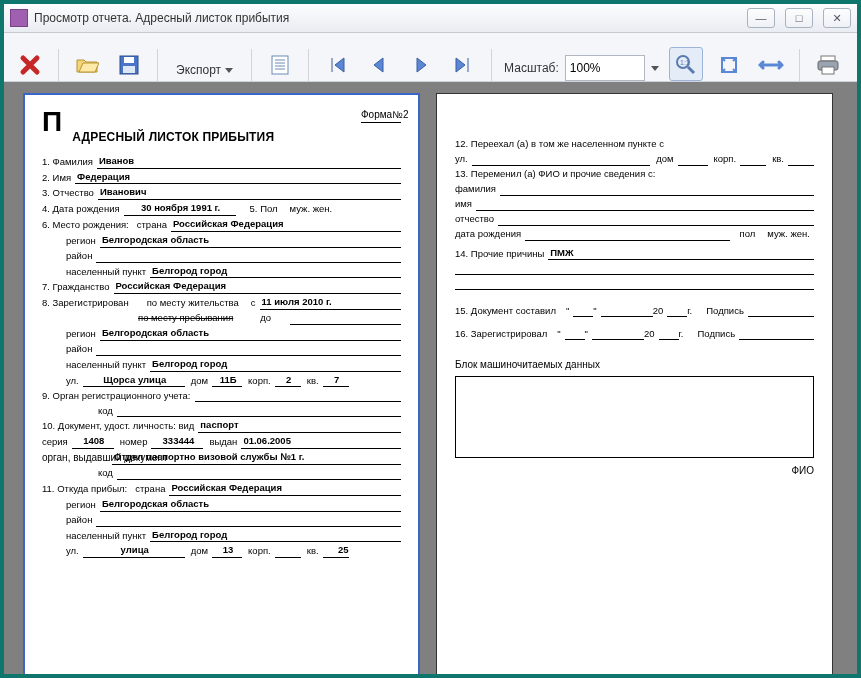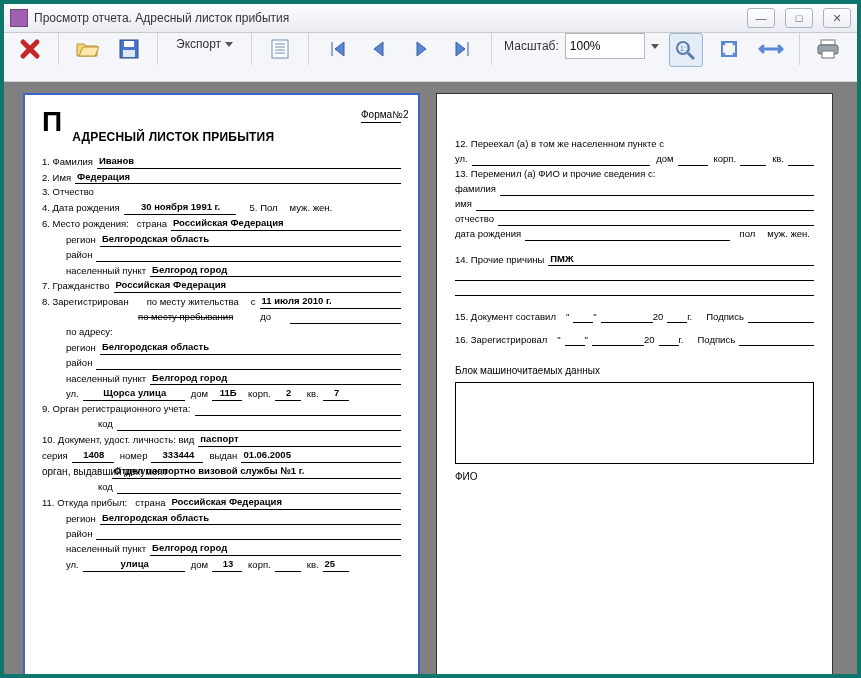--- a/index.html
+++ b/index.html
@@ -1,21 +1,21 @@
 <!DOCTYPE html>
 <html><head>
 <meta charset="utf-8">
 <style>
 html,body{margin:0;padding:0;font-family:"Segoe UI",Tahoma,sans-serif;font-size:12px;background:#fff;}
 .window{width:861px;height:678px;border:4px solid #0f766e;background:#f0f0f0;display:flex;flex-direction:column;box-sizing:border-box;}
 .titlebar{height:28px;background:linear-gradient(#fdfdfe,#e9ecf2);border-bottom:1px solid #c9c9c9;display:flex;align-items:center;padding:0 6px;gap:6px;}
 .titlebar .app-icon{width:16px;height:16px;background:#a060b0;border:1px solid #7a4088;}
 .titlebar .title{flex:1;color:#333;font-size:12px;}
 .titlebar .winbtn{width:26px;height:18px;border:1px solid #aab2c0;border-radius:3px;background:linear-gradient(#fdfdfe,#eef1f6);margin-left:4px;display:flex;align-items:center;justify-content:center;color:#556;font-size:11px;cursor:pointer;}
-.toolbar{height:48px;background:#f4f6f9;border-bottom:1px solid #cfd4dc;display:flex;align-items:flex-start;padding:0 10px;gap:10px;}
+.toolbar{height:48px;background:#f4f6f9;border-bottom:1px solid #cfd4dc;display:flex;align-items:flex-end;padding:0 10px;gap:10px;}
 .tbtn{width:32px;height:32px;display:flex;align-items:center;justify-content:center;border-radius:3px;cursor:pointer;}
 .sep{width:1px;height:32px;background:#d0d4dc;margin:0 2px;}
 .export{display:flex;align-items:center;gap:4px;color:#333;cursor:pointer;padding:4px 6px;border-radius:3px;}
 .caret{width:0;height:0;border-left:4px solid transparent;border-right:4px solid transparent;border-top:5px solid #555;}
 .zoom-group{display:flex;align-items:center;gap:6px;}
 .zoom-label{color:#333;}
 .zoom-select{width:70px;height:22px;border:1px solid #b0b7c3;background:#fff;padding:1px 4px;font-size:12px;}
 .workspace{flex:1;background:#808080;padding:12px 20px;display:flex;gap:18px;overflow:hidden;}
 .page{background:#fff;width:395px;height:590px;box-shadow:0 0 0 1px #333;position:relative;font-family:Arial,sans-serif;font-size:9.5px;color:#000;padding:14px 18px 14px 18px;box-sizing:border-box;line-height:1.35;}
 .page.first{outline:2px solid #3a66c8;outline-offset:-1px;}
@@ -151,20 +151,21 @@
       <div class="row">
           <span class="lbl">1. Фамилия</span>
           <span class="fill bold">Иванов</span>
         </div>
       <div class="row">
           <span class="lbl">2. Имя</span>
           <span class="fill bold">Федерация</span>
         </div>
       <div class="row">
           <span class="lbl">3. Отчество</span>
+          <span class="fill bold">Иванович</span>
         </div>
       <div class="row">
         <span class="lbl">4. Дата рождения</span>
         <span class="fillb bold" style="width:110px;">30 ноября 1991 г.</span>
         <span class="lbl" style="margin-left:14px;">5. Пол</span>
         <span class="lbl" style="margin-left:8px;">муж.   жен.</span>
       </div>
       <div class="row">
           <span class="lbl">6. Место рождения:</span>
         <span class="lbl" style="margin-left:4px;">страна</span>
@@ -189,23 +190,20 @@
       <div class="row">
           <span class="lbl">8. Зарегистрирован</span>
         <span class="lbl" style="margin-left:14px;">по месту жительства</span>
         <span class="lbl" style="margin-left:8px;">с</span>
         <span class="fill bold">11 июля 2010 г.</span>
         </div>
       <div class="row" style="margin-left:96px;gap:15px;">
           <span class="lbl strike">по месту пребывания</span>
         <span class="lbl" style="margin-left:8px;">до</span>
         <span class="fill"></span>
-        </div>
-      <div class="row sub">
-          <span class="lbl">по адресу:</span>
         </div>
       <div class="row sub">
           <span class="lbl">регион</span>
           <span class="fill bold">Белгородская область</span>
         </div>
       <div class="row sub">
           <span class="lbl">район</span>
           <span class="fill"></span>
         </div>
       <div class="row sub">
@@ -268,21 +266,21 @@
           <span class="fill bold">Белгород город</span>
         </div>
       <div class="row sub">
         <span class="lbl">ул.</span>
         <span class="fillb bold" style="width:100px;">улица</span>
         <span class="lbl" style="margin-left:6px;">дом</span>
         <span class="fillb bold" style="width:28px;text-align:center;">13</span>
         <span class="lbl" style="margin-left:6px;">корп.</span>
         <span class="fillb" style="width:24px;"></span>
         <span class="lbl" style="margin-left:6px;">кв.</span>
-        <span class="fillb bold" style="width:24px;text-align:left;">25</span>
+        <span class="fillb bold" style="width:24px;text-align:right;">25</span>
       </div>
     </div>
 
     <div class="page">
       <div class="row" style="margin-top:30px;">
           <span class="lbl">12. Переехал (а) в том же населенном пункте с</span>
         </div>
       <div class="row">
         <span class="lbl">ул.</span>
           <span class="fill"></span>
@@ -307,21 +305,21 @@
       <div class="row">
           <span class="lbl">отчество</span>
           <span class="fill"></span>
         </div>
       <div class="row">
         <span class="lbl">дата рождения</span>
           <span class="fill"></span>
         <span class="lbl" style="margin-left:10px;">пол</span>
         <span class="lbl" style="margin-left:8px;">муж.   жен.</span>
       </div>
-      <div class="row" style="margin-top:12px;">
+      <div class="row" style="margin-top:6px;">
           <span class="lbl">14. Прочие причины</span>
           <span class="fill bold">ПМЖ</span>
         </div>
       <div class="row">
           <span class="fill"></span>
         </div>
       <div class="row">
           <span class="fill"></span>
         </div>
 
@@ -345,16 +343,16 @@
         <span class="fillb" style="width:50px;"></span>
         <span class="lbl">20</span>
           <span class="fillb" style="width:18px;"></span>
         <span class="lbl">г.</span>
         <span class="lbl" style="margin-left:10px;">Подпись</span>
           <span class="fill"></span>
       </div>
 
       <div style="margin-top:18px;" class="small">Блок машиночитаемых данных</div>
       <div class="mrbox"></div>
-      <div style="text-align:left;margin-top:6px;" class="small">ФИО</div>
+      <div style="text-align:right;margin-top:6px;" class="small">ФИО</div>
     </div>
   </div>
 </div>
 
 </body></html>

